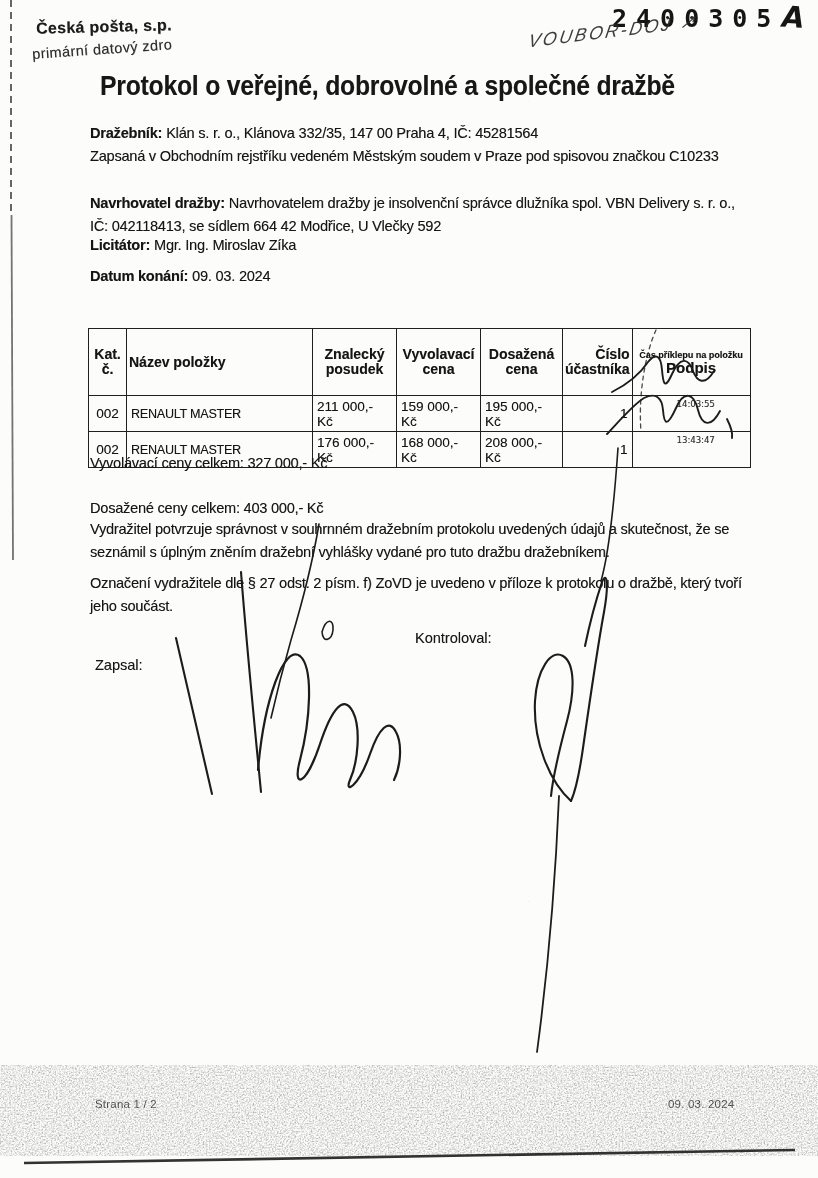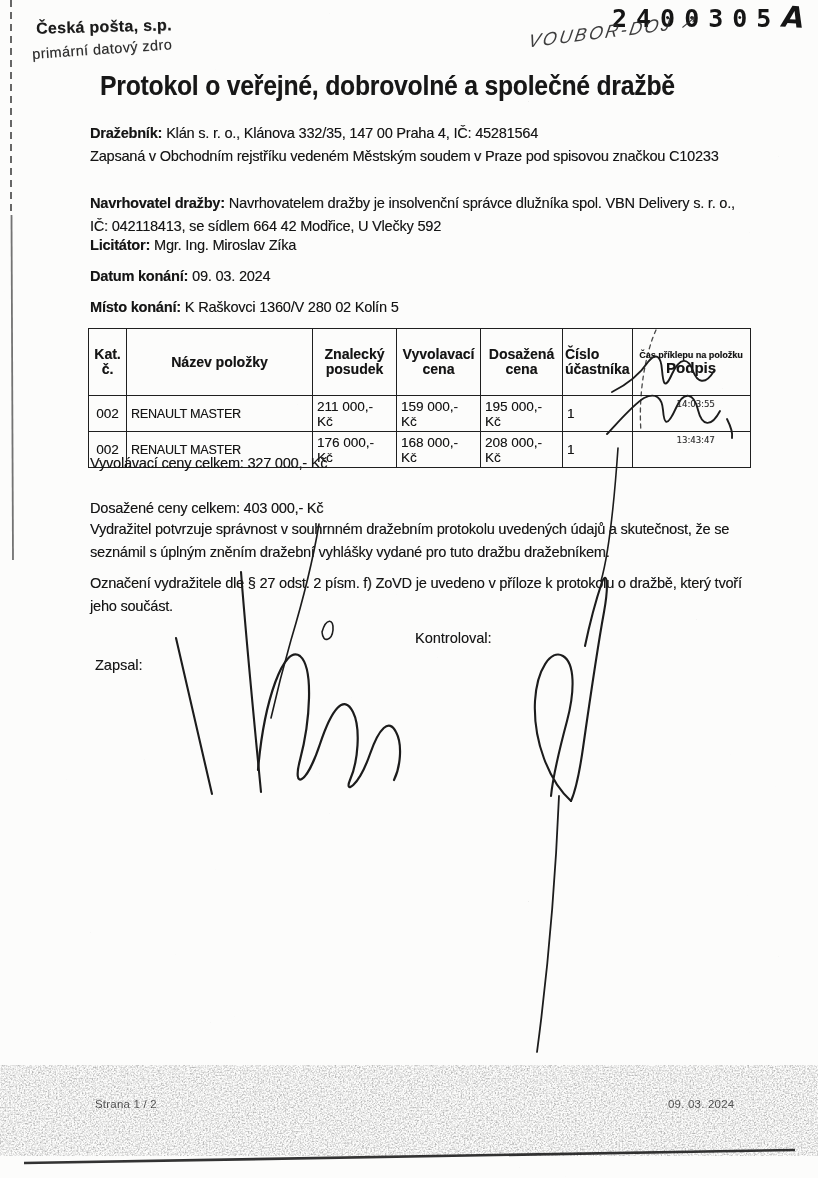--- a/index.html
+++ b/index.html
@@ -29,21 +29,21 @@
     position:absolute;left:88px;top:328px;border-collapse:collapse;
     font-size:13.5px;color:#141414;table-layout:fixed;
   }
   table.auction th,table.auction td{border:1.7px solid #1f1f1f;padding:1px 4px;overflow:hidden;}
   table.auction th{font-size:14px;line-height:15px;padding:18px 2px;}
   .c0{width:38px;text-align:center;}
   .c1{width:186px;text-align:left;}
   .c2{width:84px;text-align:left;}
   .c3{width:84px;text-align:left;}
   .c4{width:82px;text-align:left;}
-  .c5{width:58px;text-align:left;margin-top:17px;}
+  .c5{width:58px;text-align:right;margin-top:17px;}
   .c6{width:118px;}
   table.auction tr.hdr{height:34px;}
   table.auction tr.row{height:36px;}
   th .small{font-size:9px;font-weight:bold;line-height:10px;margin-top:1px;}
   th .pod{font-size:15px;font-weight:bold;line-height:16px;}
   td.c1{font-size:12.5px;letter-spacing:-0.2px;}
   td.sigcell{position:relative;}
   .time{position:absolute;font-size:8.5px;color:#333;left:44px;top:3px;font-family:"DejaVu Sans",sans-serif;}
 
   .totals{font-size:14.5px;letter-spacing:-0.2px;}
@@ -76,29 +76,26 @@
   </div>
 
   <div class="abs body-block txt" style="top:234px;">
     <span class="b">Licitátor:</span><span>Mgr. Ing. Miroslav Zíka</span>
   </div>
 
   <div class="abs body-block txt" style="top:265px;">
     <span class="b">Datum konání:</span><span>09. 03. 2024</span>
   </div>
 
-  <div class="abs body-block txt" style="top:296px;">
-    <span class="b">Místo konání:</span><span>K Raškovci 1360/V 280 02 Kolín 5</span>
-  </div>
 
   <table class="auction txt">
     <tbody>
         <tr class="hdr">
       <th class="c0">Kat. č.</th>
-      <th class="c1" style="text-align:center;">Název položky</th>
+      <th class="c1" style="text-align:left;">Název položky</th>
       <th class="c2" style="text-align:center;margin-left:15px;">Znalecký posudek</th>
       <th class="c3" style="text-align:center;">Vyvolavací cena</th>
       <th class="c4" style="text-align:center;">Dosažená cena</th>
       <th class="c5">Číslo účastníka</th>
       <th class="c6" style="text-align:center;">
         <div class="small">Čas příklepu na položku</div>
         <div class="pod">Podpis</div>
       </th>
     </tr>
     <tr class="row">

